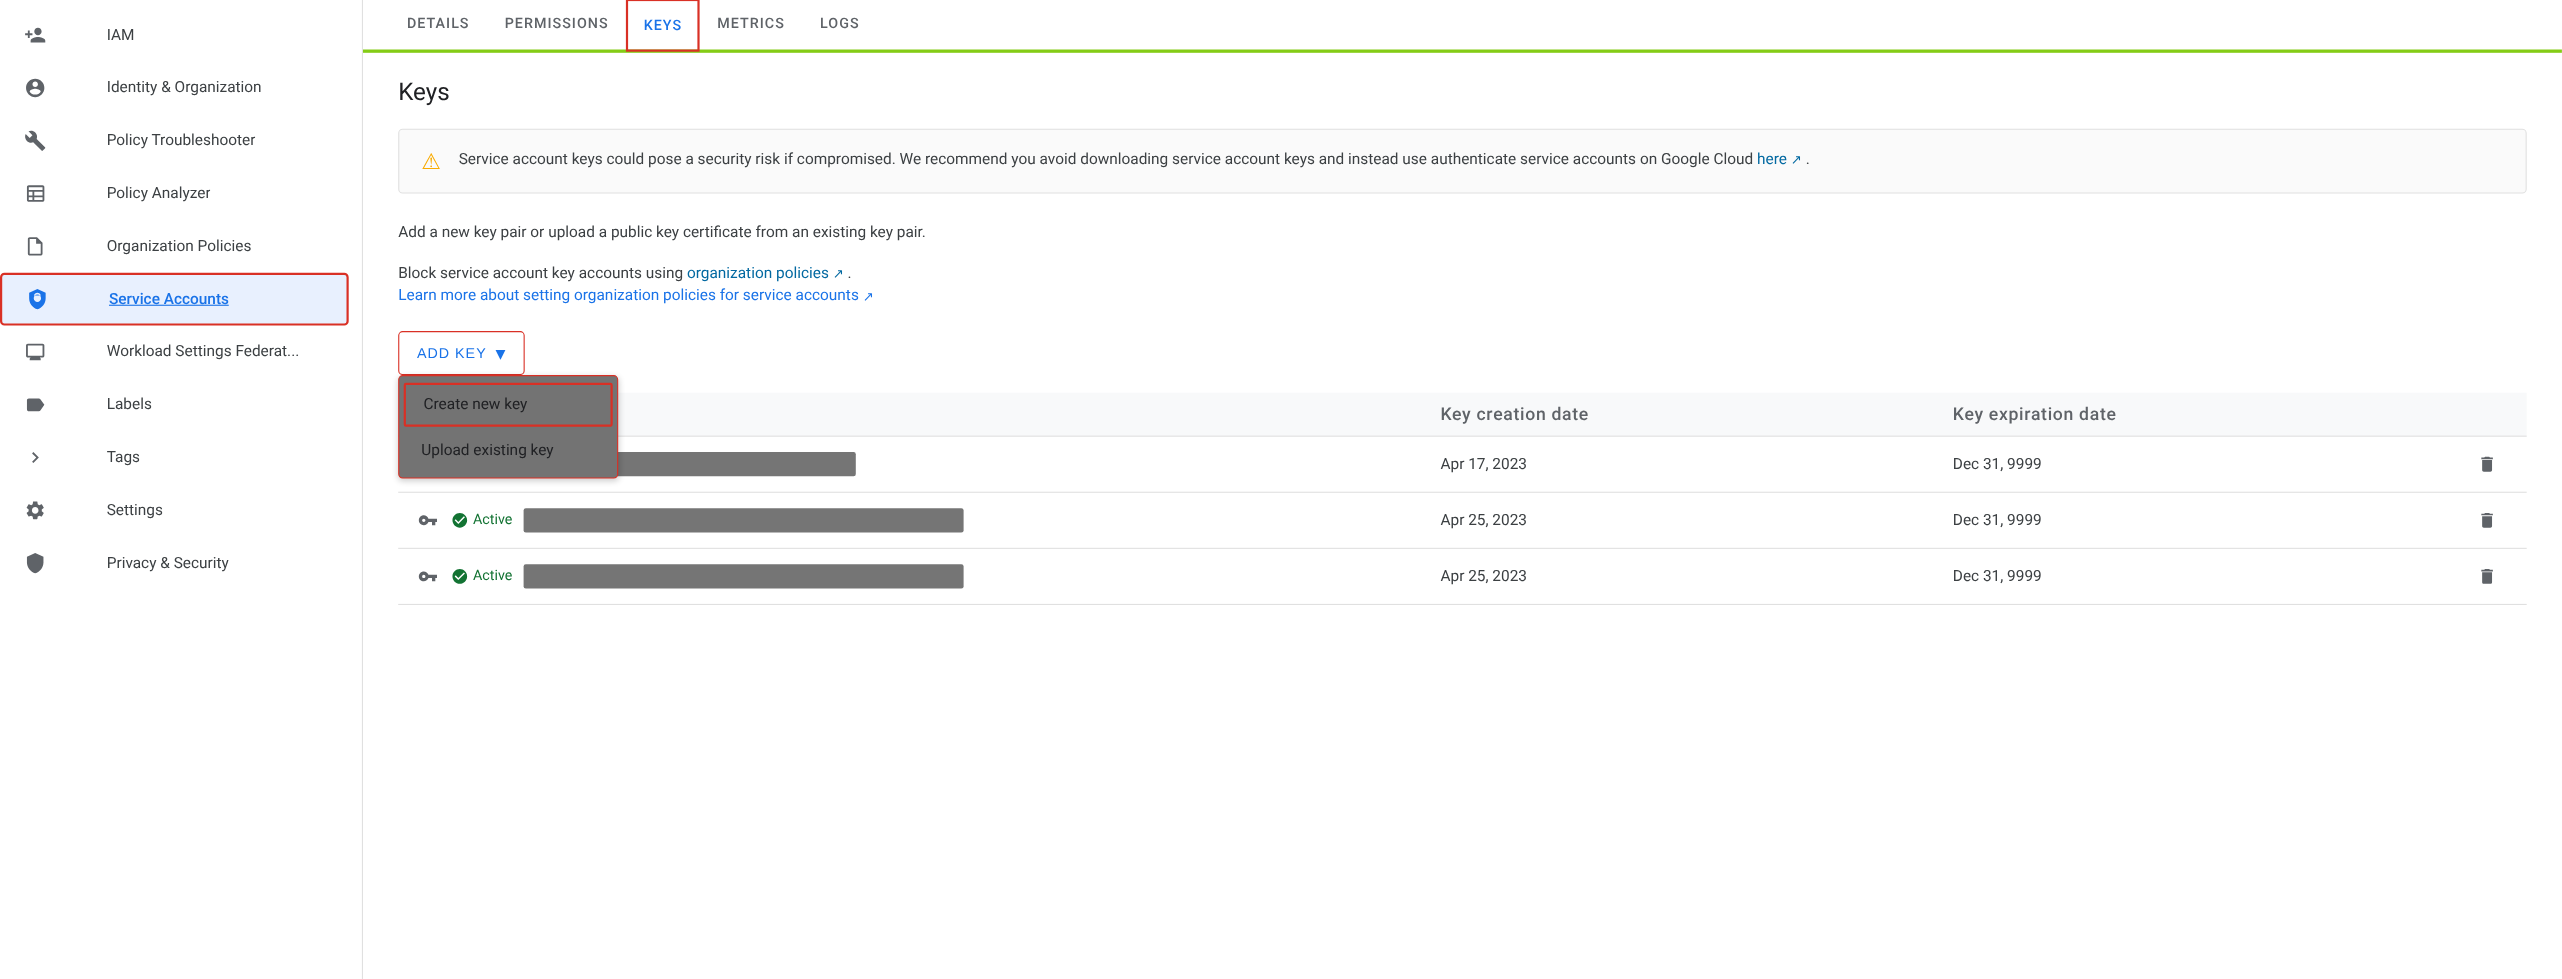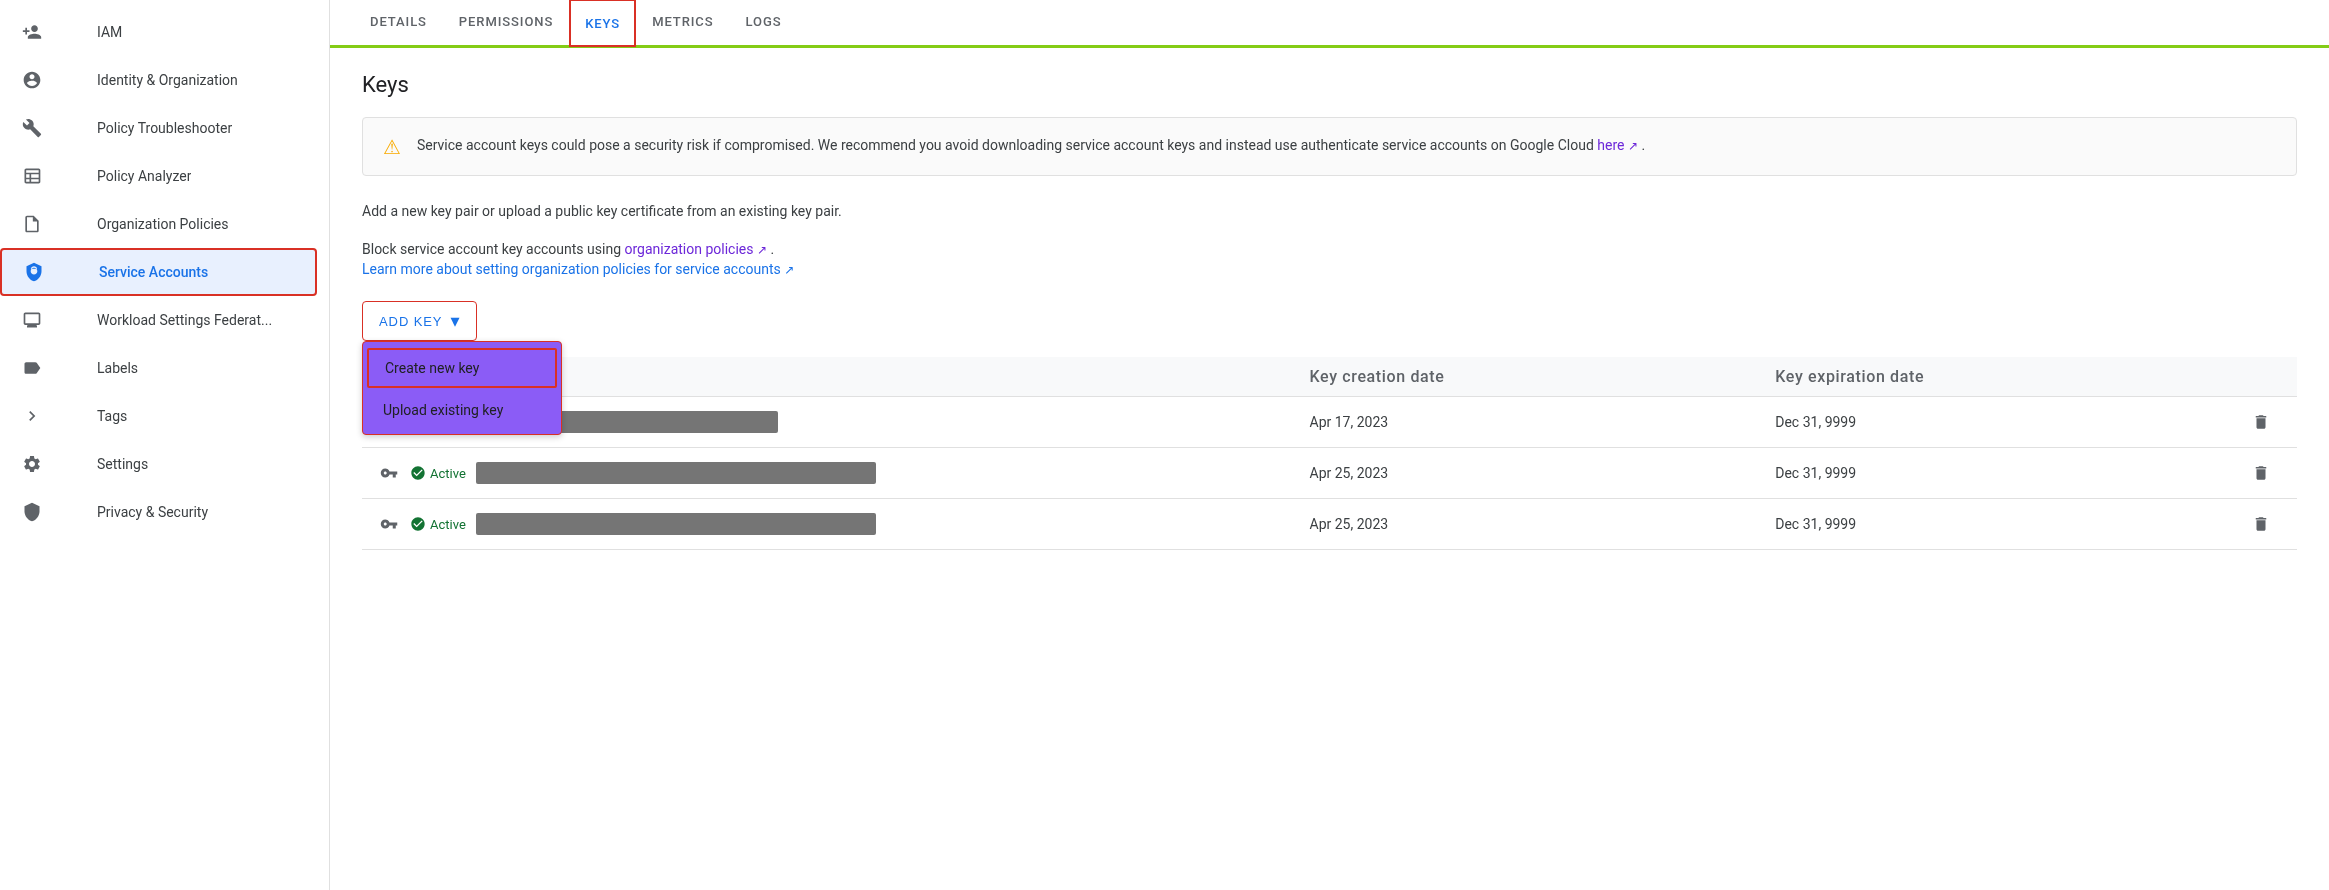--- a/index.html
+++ b/index.html
@@ -26,21 +26,21 @@
       height: 48px;
       position: relative;
       gap: 37px;
     }
     .sidebar-item.active {
       background: #e8f0fe;
       border: 2px solid #d93025;
       border-radius: 4px;
       margin-right: 12px;
     }
-    .sidebar-item.active .sidebar-item-label { color: #1a73e8; font-weight: 500; }
+    .sidebar-item.active .sidebar-item-label { color: #1a73e8; font-weight: 500; text-decoration: underline; }
     .sidebar-icon {
       width: 24px;
       height: 24px;
       margin-right: 16px;
       display: flex;
       align-items: center;
       justify-content: center;
       flex-shrink: 0;
       color: #5f6368;
     }
@@ -120,21 +120,21 @@
       margin-right: 16px;
       flex-shrink: 0;
       margin-top: 1px;
     }
     .warning-text {
       font-size: 14px;
       color: #3c4043;
       line-height: 1.6;
     }
     .warning-link {
-      color: #6d28d9;
+      color: #0369a1;
       text-decoration: none;
     }
 
     .description-text {
       font-size: 14px;
       color: #3c4043;
       margin-bottom: 16px;
       line-height: 1.6;
     }
     .policy-links {
@@ -169,21 +169,21 @@
 
     
     .dropdown-container {
       position: relative;
       display: inline-block;
     }
     .dropdown-menu {
       position: absolute;
       top: 100%;
       left: 0;
-      background: #8b5cf6;
+      background: #737373;
       border: 1px solid #d93025;
       border-radius: 4px;
       box-shadow: 0 2px 6px rgba(0,0,0,0.2);
       z-index: 100;
       min-width: 200px;
       padding: 4px 0;
     }
     .dropdown-item {
       padding: 12px 20px;
       font-size: 14px;

